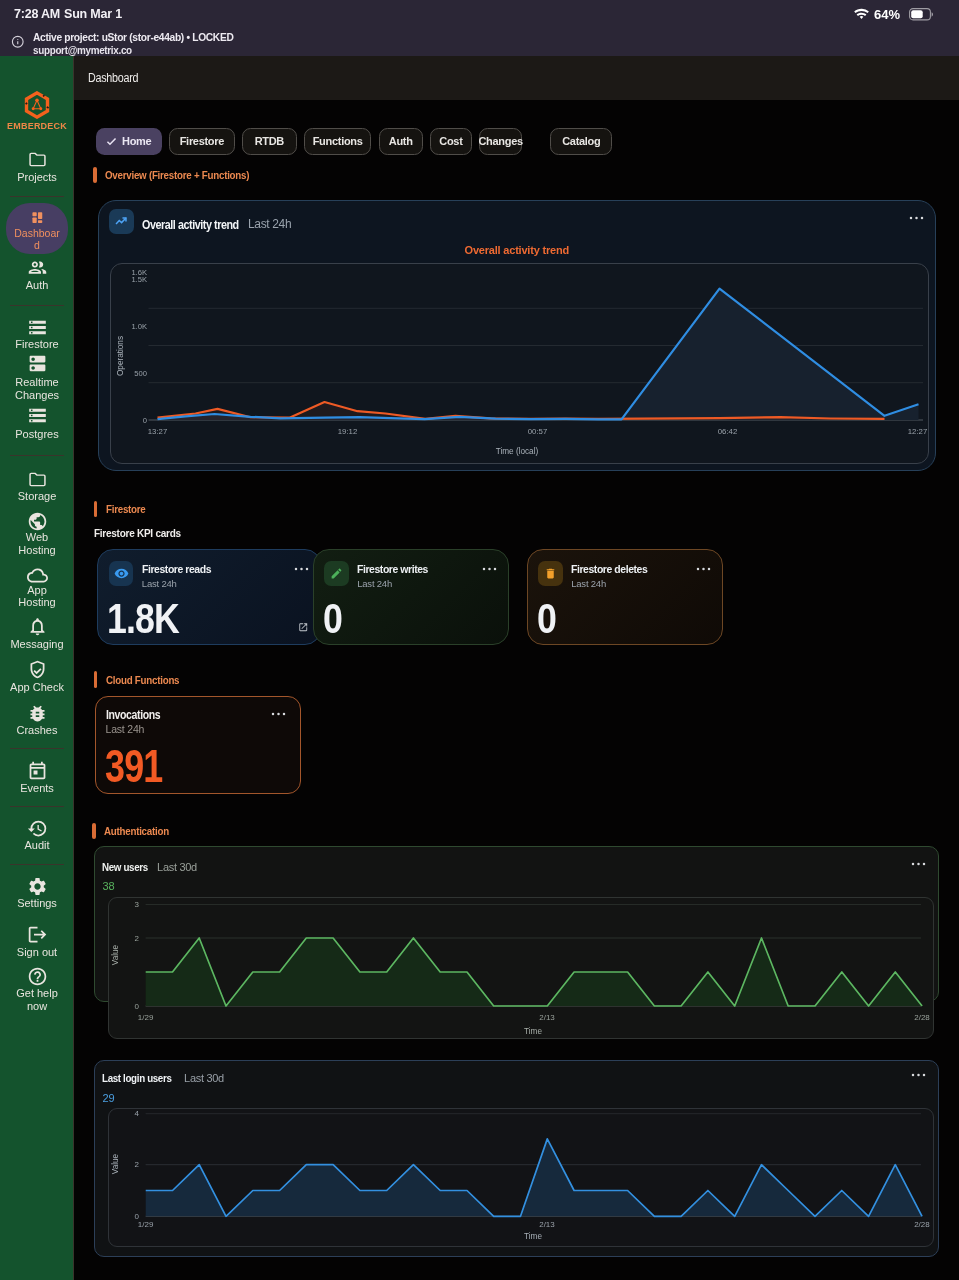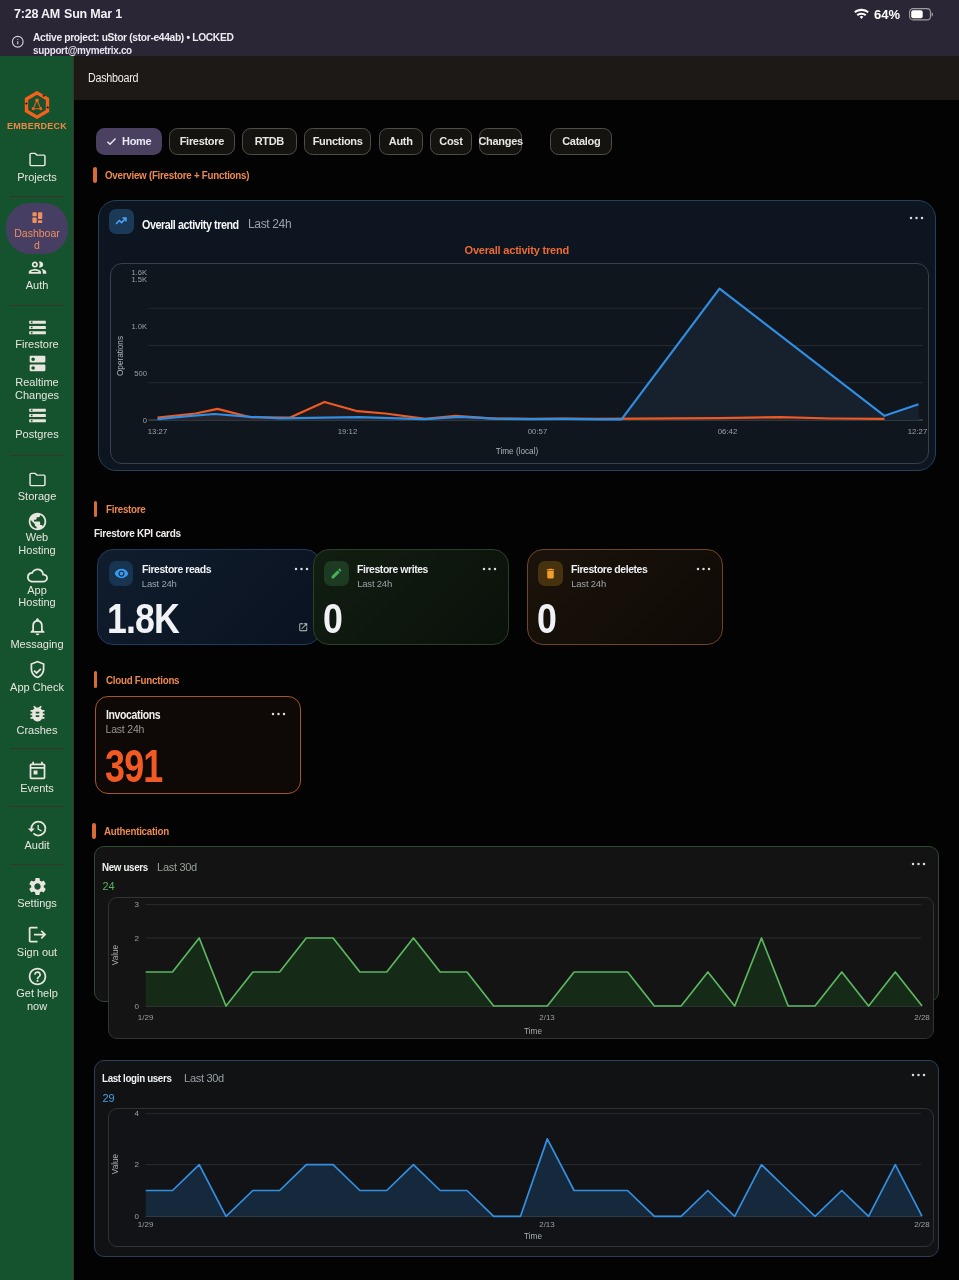--- a/index.html
+++ b/index.html
@@ -307,21 +307,21 @@
 <div style="position:absolute;left:94.1px;top:846px;width:845px;height:156px;border-radius:10px;background:#121312;border:1.3px solid #2f4a30;box-sizing:border-box;">
  <div style="position:absolute;left:7.3px;top:14px;font-size:11.5px;font-weight:700;color:#f0f2f0;letter-spacing:-0.4px;transform:scaleX(0.85);transform-origin:0 0;white-space:nowrap;">New users</div>
  <div style="position:absolute;left:62px;top:14.2px;font-size:11px;color:#9aa09a;letter-spacing:-0.3px;">Last 30d</div>
  <div style="position:absolute;right:12px;top:15px;">
         <svg width="15" height="4" viewBox="0 0 15 4">
           <circle cx="2" cy="2" r="1.25" fill="#d8dadd"></circle>
           <circle cx="7.5" cy="2" r="1.25" fill="#d8dadd"></circle>
           <circle cx="13" cy="2" r="1.25" fill="#d8dadd"></circle>
         </svg>
       </div>
- <div style="position:absolute;left:7.3px;top:33px;font-size:11px;color:#58b35e;">24</div>
+ <div style="position:absolute;left:7.3px;top:33px;font-size:11px;color:#58b35e;">38</div>
  <div style="position:absolute;left:12.8px;top:50px;width:824.6px;height:140px;border-radius:9px;background:#131413;border:1.2px solid #303432;box-sizing:content-box;overflow:hidden;">
         <svg width="824.6" height="140" viewBox="0 0 824.6 140" font-family="Liberation Sans, sans-serif">
 <line x1="36.6" y1="6.5" x2="812" y2="6.5" stroke="#262b27" stroke-width="1"></line>
 <line x1="36.6" y1="40" x2="812" y2="40" stroke="#2b302c" stroke-width="1"></line>
 <line x1="36.6" y1="108" x2="812" y2="108" stroke="#4b514c" stroke-width="1.1"></line>
 <polygon points="36.7,108.0 36.7,74.0 63.5,74.0 90.2,40.0 117.0,108.0 143.8,74.0 170.6,74.0 197.3,40.0 224.1,40.0 250.9,74.0 277.7,74.0 304.4,40.0 331.2,74.0 358.0,74.0 384.7,108.0 411.5,108.0 438.3,108.0 465.1,74.0 491.8,74.0 518.6,74.0 545.4,108.0 572.1,108.0 598.9,74.0 625.7,108.0 652.5,40.0 679.2,108.0 706.0,108.0 732.8,74.0 759.6,108.0 786.3,74.0 813.1,108.0 813.1,108.0" fill="#152a17"></polygon>
 <polyline points="36.7,74.0 63.5,74.0 90.2,40.0 117.0,108.0 143.8,74.0 170.6,74.0 197.3,40.0 224.1,40.0 250.9,74.0 277.7,74.0 304.4,40.0 331.2,74.0 358.0,74.0 384.7,108.0 411.5,108.0 438.3,108.0 465.1,74.0 491.8,74.0 518.6,74.0 545.4,108.0 572.1,108.0 598.9,74.0 625.7,108.0 652.5,40.0 679.2,108.0 706.0,108.0 732.8,74.0 759.6,108.0 786.3,74.0 813.1,108.0" fill="none" stroke="#5cb661" stroke-width="1.7" stroke-linejoin="round"></polyline>
 <g fill="#99a19b" font-size="8" text-anchor="end">
 <text x="30" y="9.3">3</text>
             <text x="30" y="42.8">2</text>

